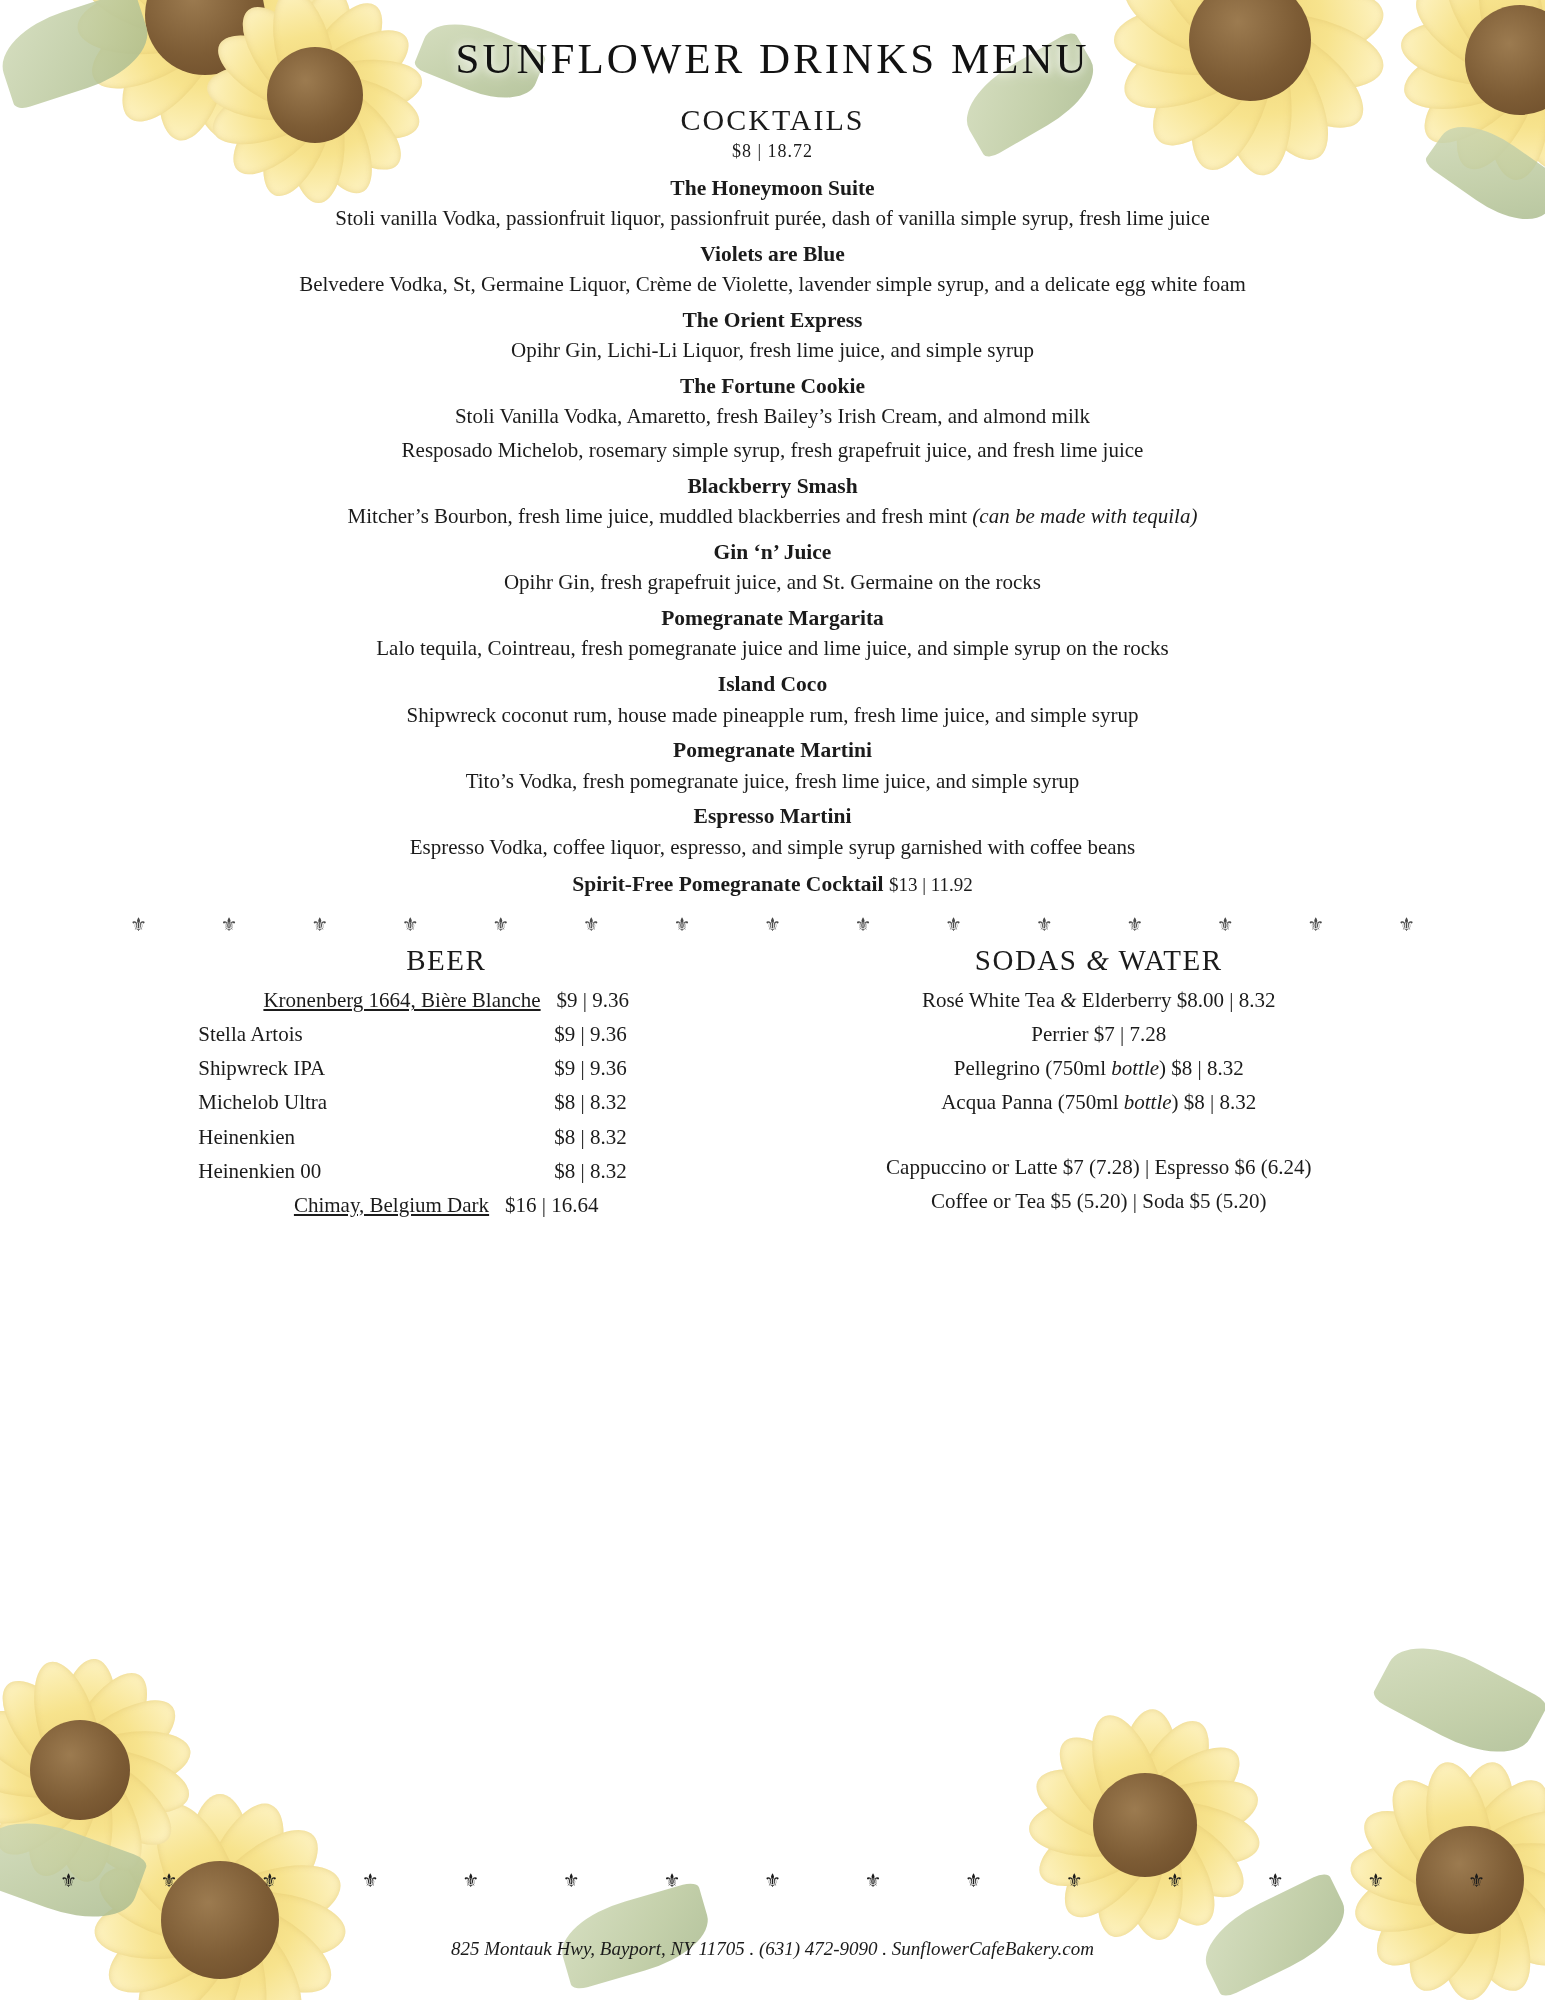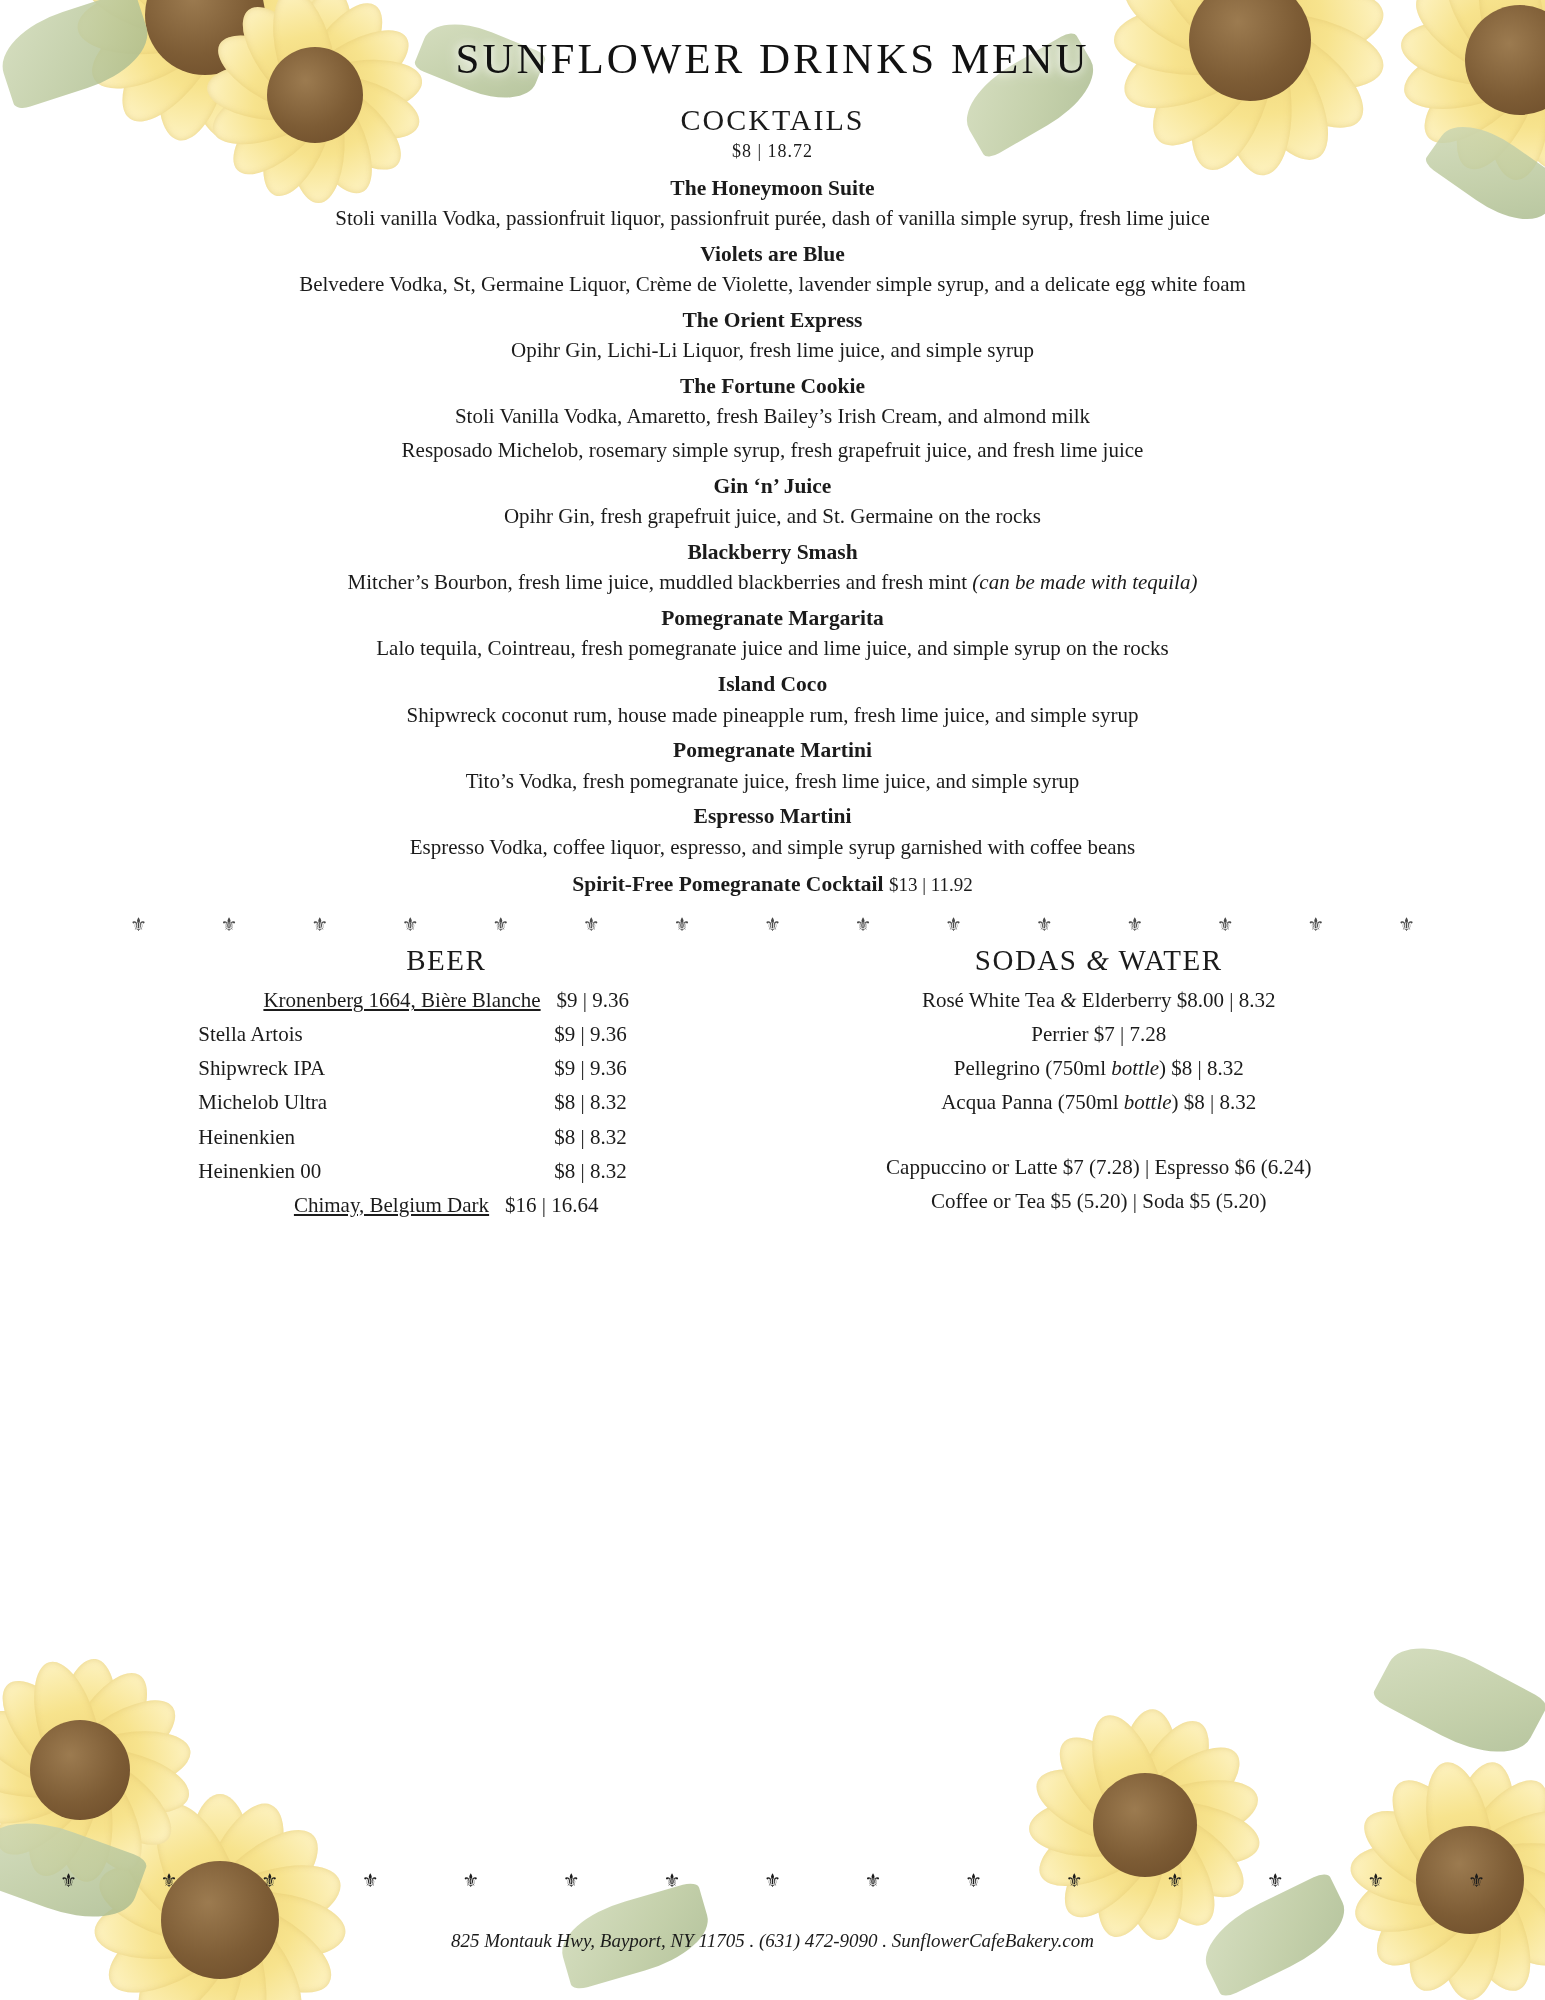--- a/index.html
+++ b/index.html
@@ -168,21 +168,21 @@
     text-align: center;
     font-size: 21px;
     line-height: 1.62;
     margin-top: 30px;
   }
 
   .footer {
     position: absolute;
     left: 0;
     right: 0;
-    bottom: 48px;
+    bottom: 40px;
     text-align: center;
     font-style: italic;
     font-size: 19px;
     z-index: 3;
     color: #1b1b1b;
   }
   .bottom-divider {
     position: absolute;
     left: 60px;
     right: 60px;
@@ -381,26 +381,26 @@
       <div class="item-desc">Opihr Gin, Lichi-Li Liquor, fresh lime juice, and simple syrup</div>
     </div>
     <div class="item">
       <div class="item-name">The Fortune Cookie</div>
       <div class="item-desc">Stoli Vanilla Vodka, Amaretto, fresh Bailey’s Irish Cream, and almond milk</div>
     </div>
     <div class="item">
       <div class="item-desc">Resposado Michelob, rosemary simple syrup, fresh grapefruit juice, and fresh lime juice</div>
     </div>
     <div class="item">
+      <div class="item-name">Blackberry Smash</div>
+      <div class="item-desc">Mitcher’s Bourbon, fresh lime juice, muddled blackberries and fresh mint <em>(can be made with tequila)</em></div>
+    </div>
+    <div class="item">
       <div class="item-name">Gin ‘n’ Juice</div>
       <div class="item-desc">Opihr Gin, fresh grapefruit juice, and St. Germaine on the rocks</div>
-    </div>
-    <div class="item">
-      <div class="item-name">Blackberry Smash</div>
-      <div class="item-desc">Mitcher’s Bourbon, fresh lime juice, muddled blackberries and fresh mint <em>(can be made with tequila)</em></div>
     </div>
     <div class="item">
       <div class="item-name">Pomegranate Margarita</div>
       <div class="item-desc">Lalo tequila, Cointreau, fresh pomegranate juice and lime juice, and simple syrup on the rocks</div>
     </div>
     <div class="item">
       <div class="item-name">Island Coco</div>
       <div class="item-desc">Shipwreck coconut rum, house made pineapple rum, fresh lime juice, and simple syrup</div>
     </div>
     <div class="item">

